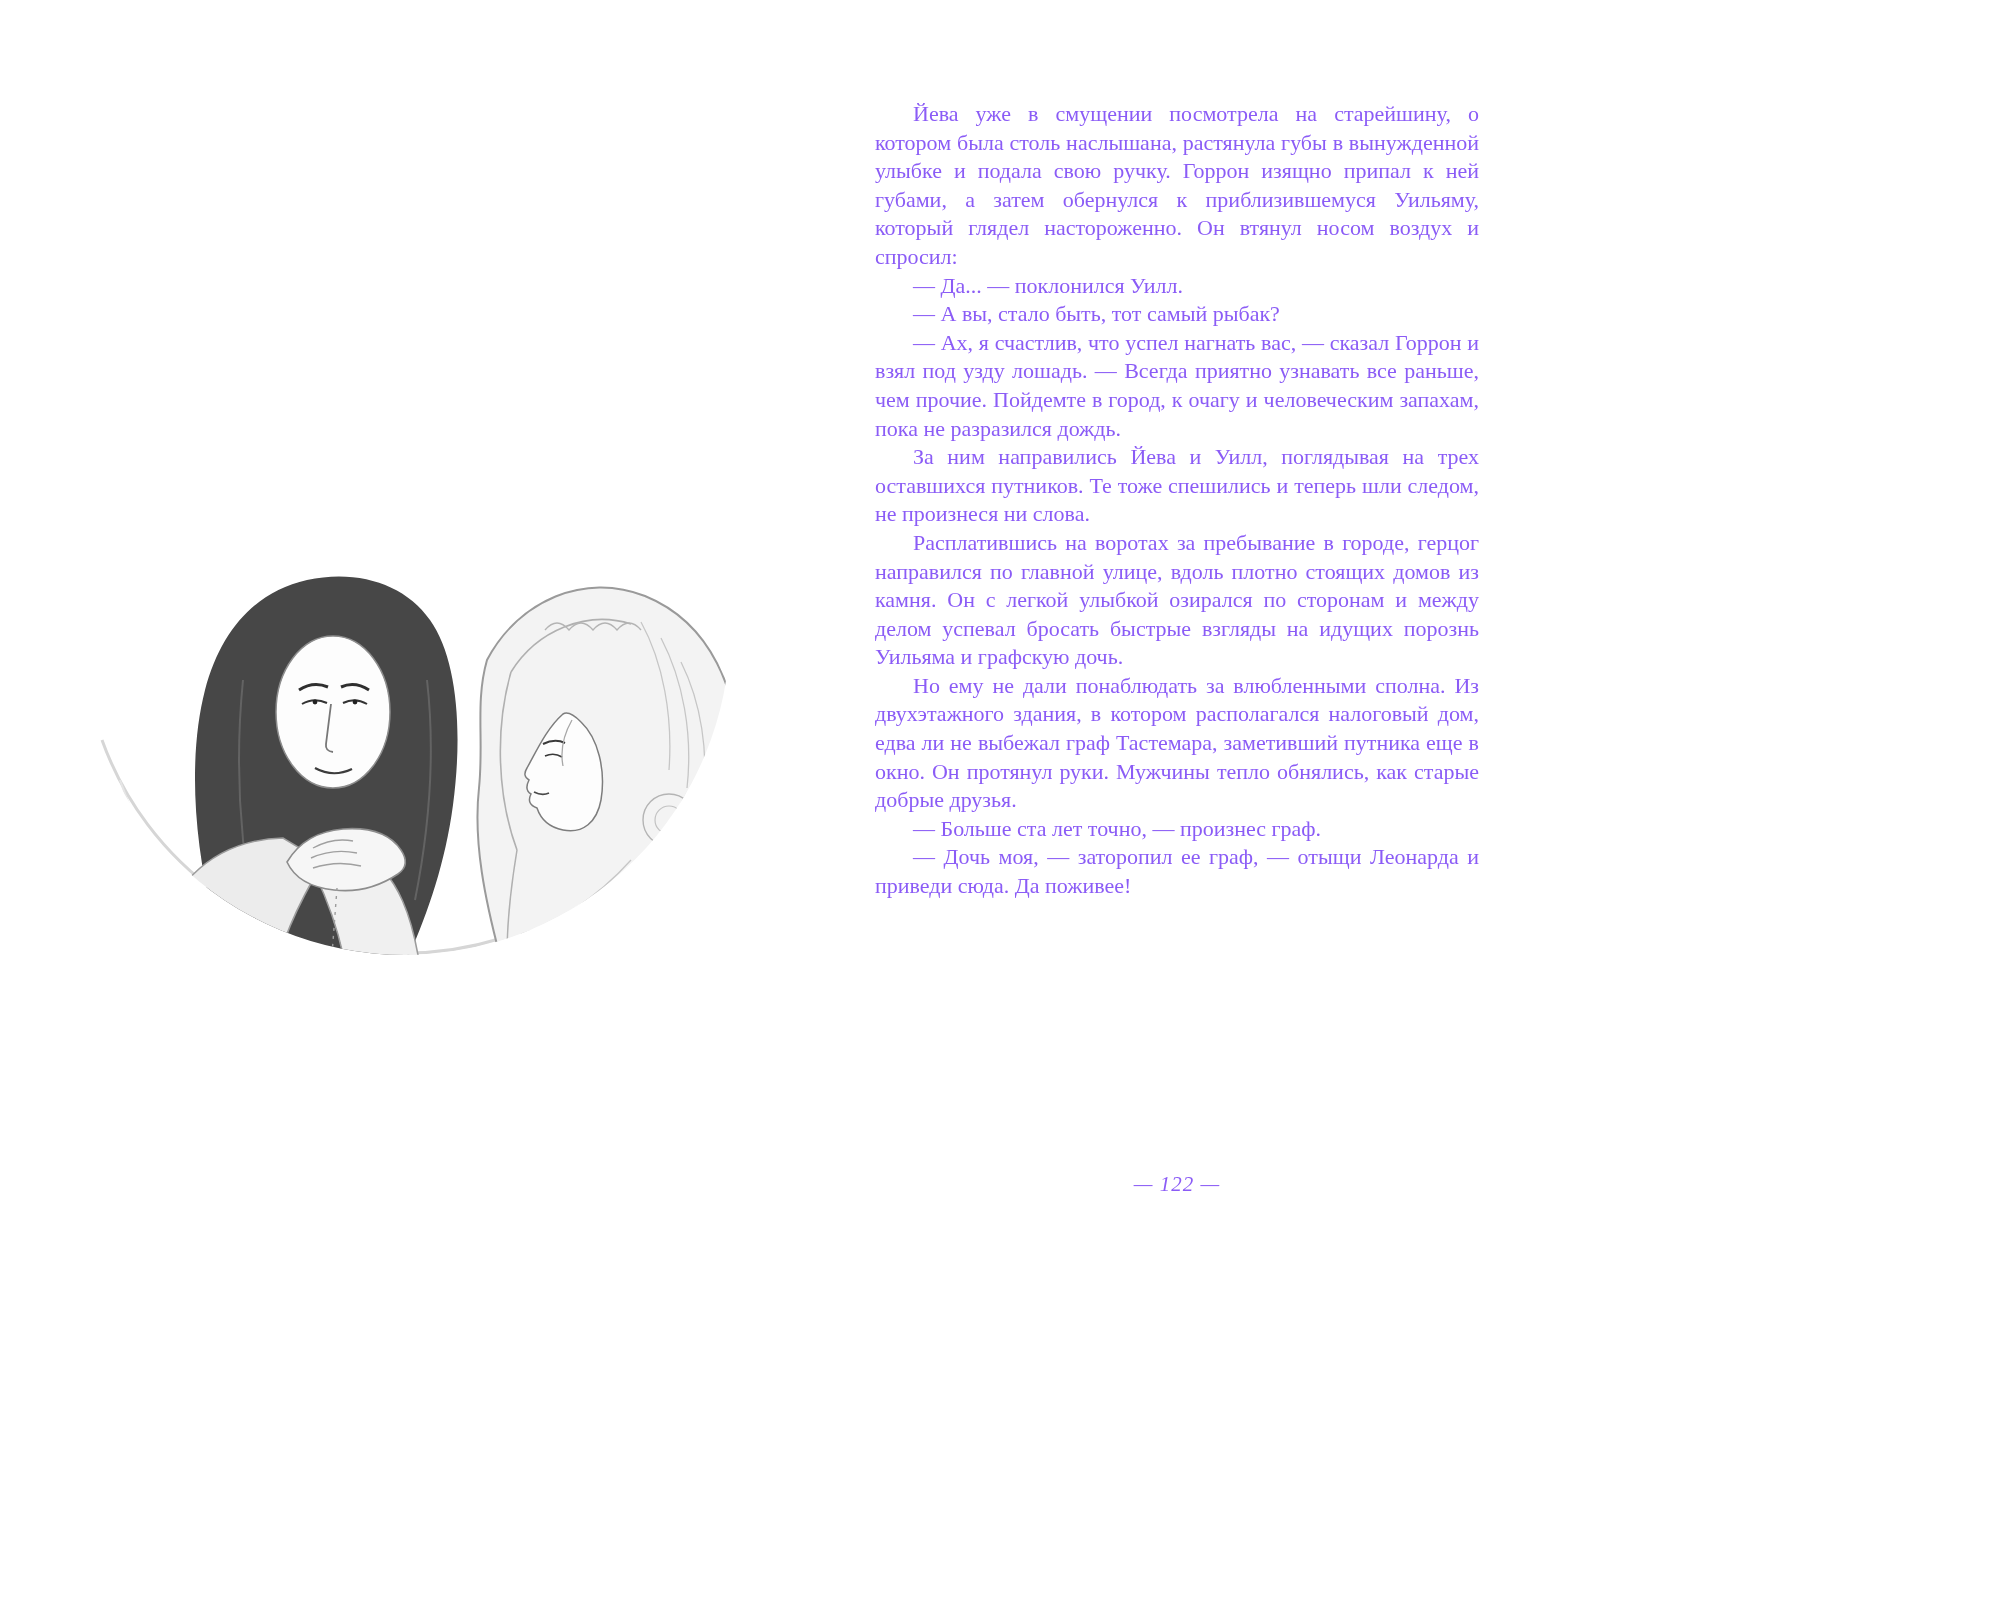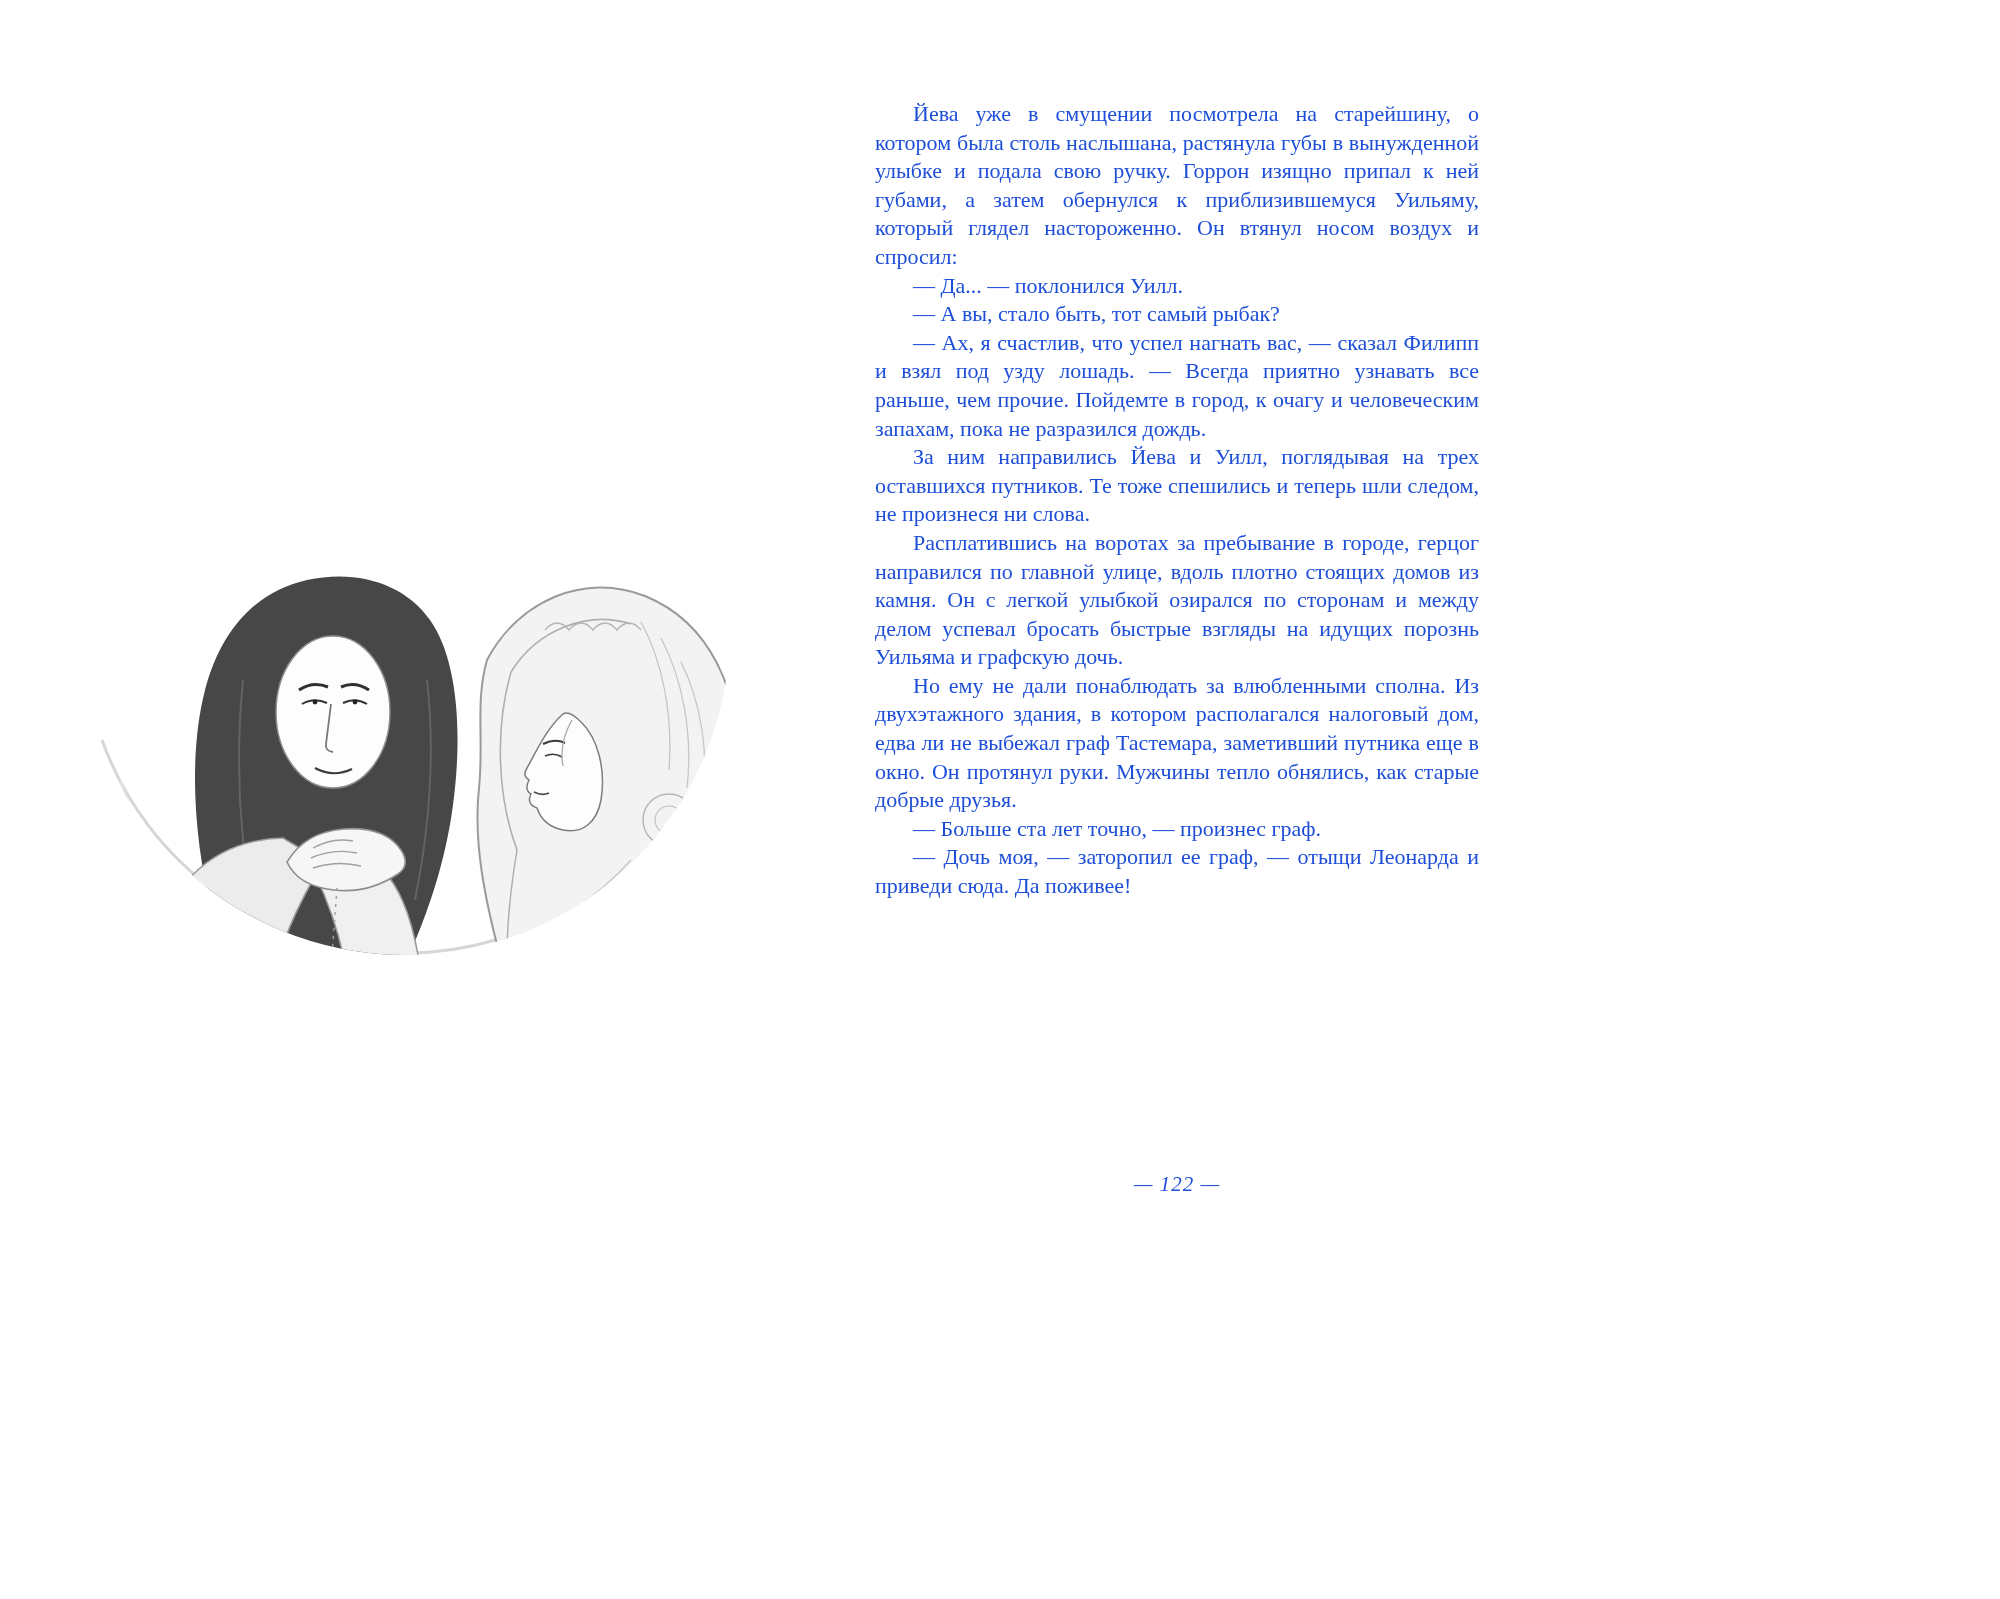--- a/index.html
+++ b/index.html
@@ -6,21 +6,21 @@
     margin: 0;
     padding: 0;
     background: #ffffff;
   }
   .spread {
     position: relative;
     width: 2000px;
     height: 1599px;
     background: #ffffff;
     font-family: "Liberation Serif", serif;
-    color: #1d4ed8;
+    color: #8b5cf6;
     overflow: hidden;
   }
   .illustration {
     position: absolute;
     left: 75px;
     top: 300px;
     width: 660px;
     height: 660px;
     margin: 0;
   }
@@ -107,21 +107,21 @@
         <path d="M 497 420 C 489 434 485 450 488 466" fill="none" stroke="#a7a7a7" stroke-width="1.3"></path>
         <path d="M 442 550 C 436 586 432 620 432 656" fill="none" stroke="#b0b0b0" stroke-width="1.5"></path>
       </g>
     </svg>
   </figure>
 
   <div class="text-column">
     <p>Йева уже в смущении посмотрела на старейшину, о котором была столь наслышана, растянула губы в вынужденной улыбке и подала свою ручку. Горрон изящно припал к ней губами, а затем обернулся к приблизившемуся Уильяму, который глядел настороженно. Он втянул носом воздух и спросил:</p>
     <p>— Да... — поклонился Уилл.</p>
     <p>— А вы, стало быть, тот самый рыбак?</p>
-    <p>— Ах, я счастлив, что успел нагнать вас, — сказал Филипп и взял под узду лошадь. — Всегда приятно узнавать все раньше, чем прочие. Пойдемте в город, к очагу и человеческим запахам, пока не разразился дождь.</p>
+    <p>— Ах, я счастлив, что успел нагнать вас, — сказал Горрон и взял под узду лошадь. — Всегда приятно узнавать все раньше, чем прочие. Пойдемте в город, к очагу и человеческим запахам, пока не разразился дождь.</p>
     <p>За ним направились Йева и Уилл, поглядывая на трех оставшихся путников. Те тоже спешились и теперь шли следом, не произнеся ни слова.</p>
     <p>Расплатившись на воротах за пребывание в городе, герцог направился по главной улице, вдоль плотно стоящих домов из камня. Он с легкой улыбкой озирался по сторонам и между делом успевал бросать быстрые взгляды на идущих порознь Уильяма и графскую дочь.</p>
     <p>Но ему не дали понаблюдать за влюбленными сполна. Из двухэтажного здания, в котором располагался налоговый дом, едва ли не выбежал граф Тастемара, заметивший путника еще в окно. Он протянул руки. Мужчины тепло обнялись, как старые добрые друзья.</p>
     <p>— Больше ста лет точно, — произнес граф.</p>
     <p>— Дочь моя, — заторопил ее граф, — отыщи Леонарда и приведи сюда. Да поживее!</p>
   </div>
 
   <div class="folio">— 122 —</div>
 
 </div>

